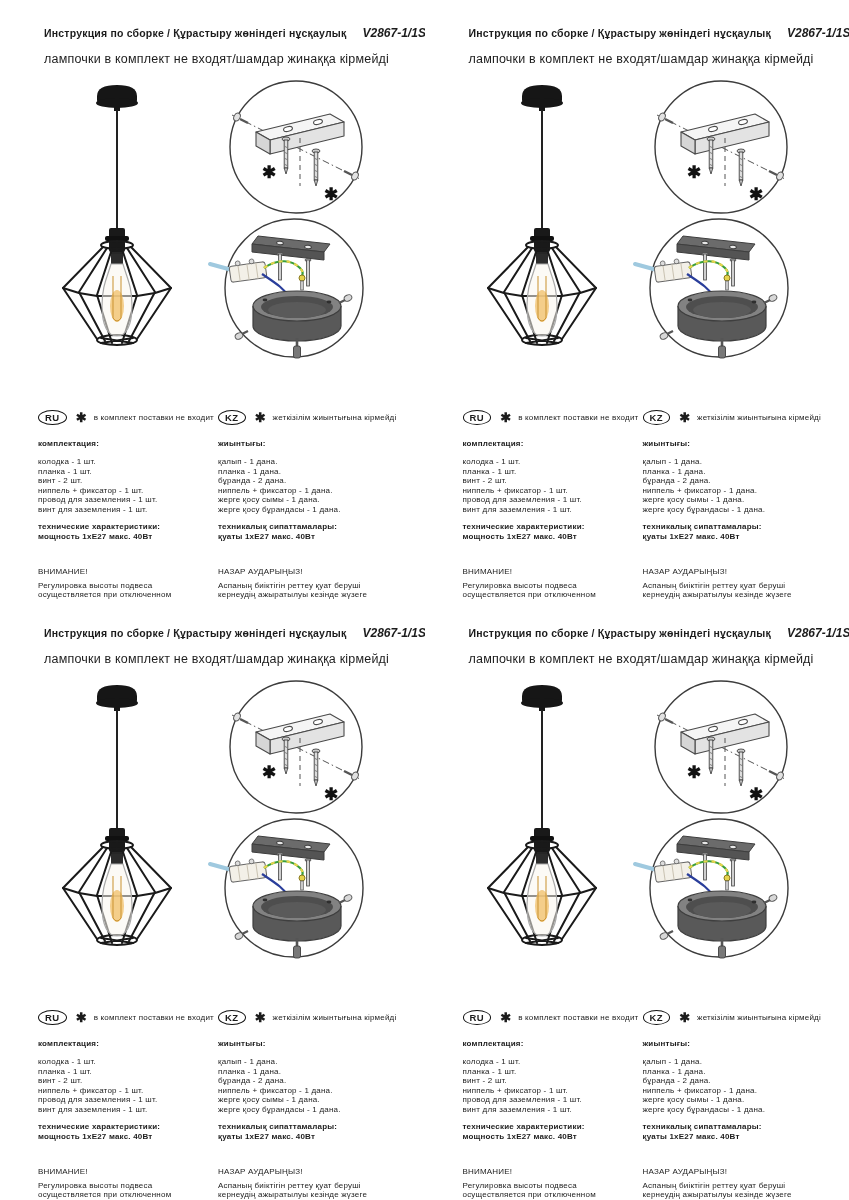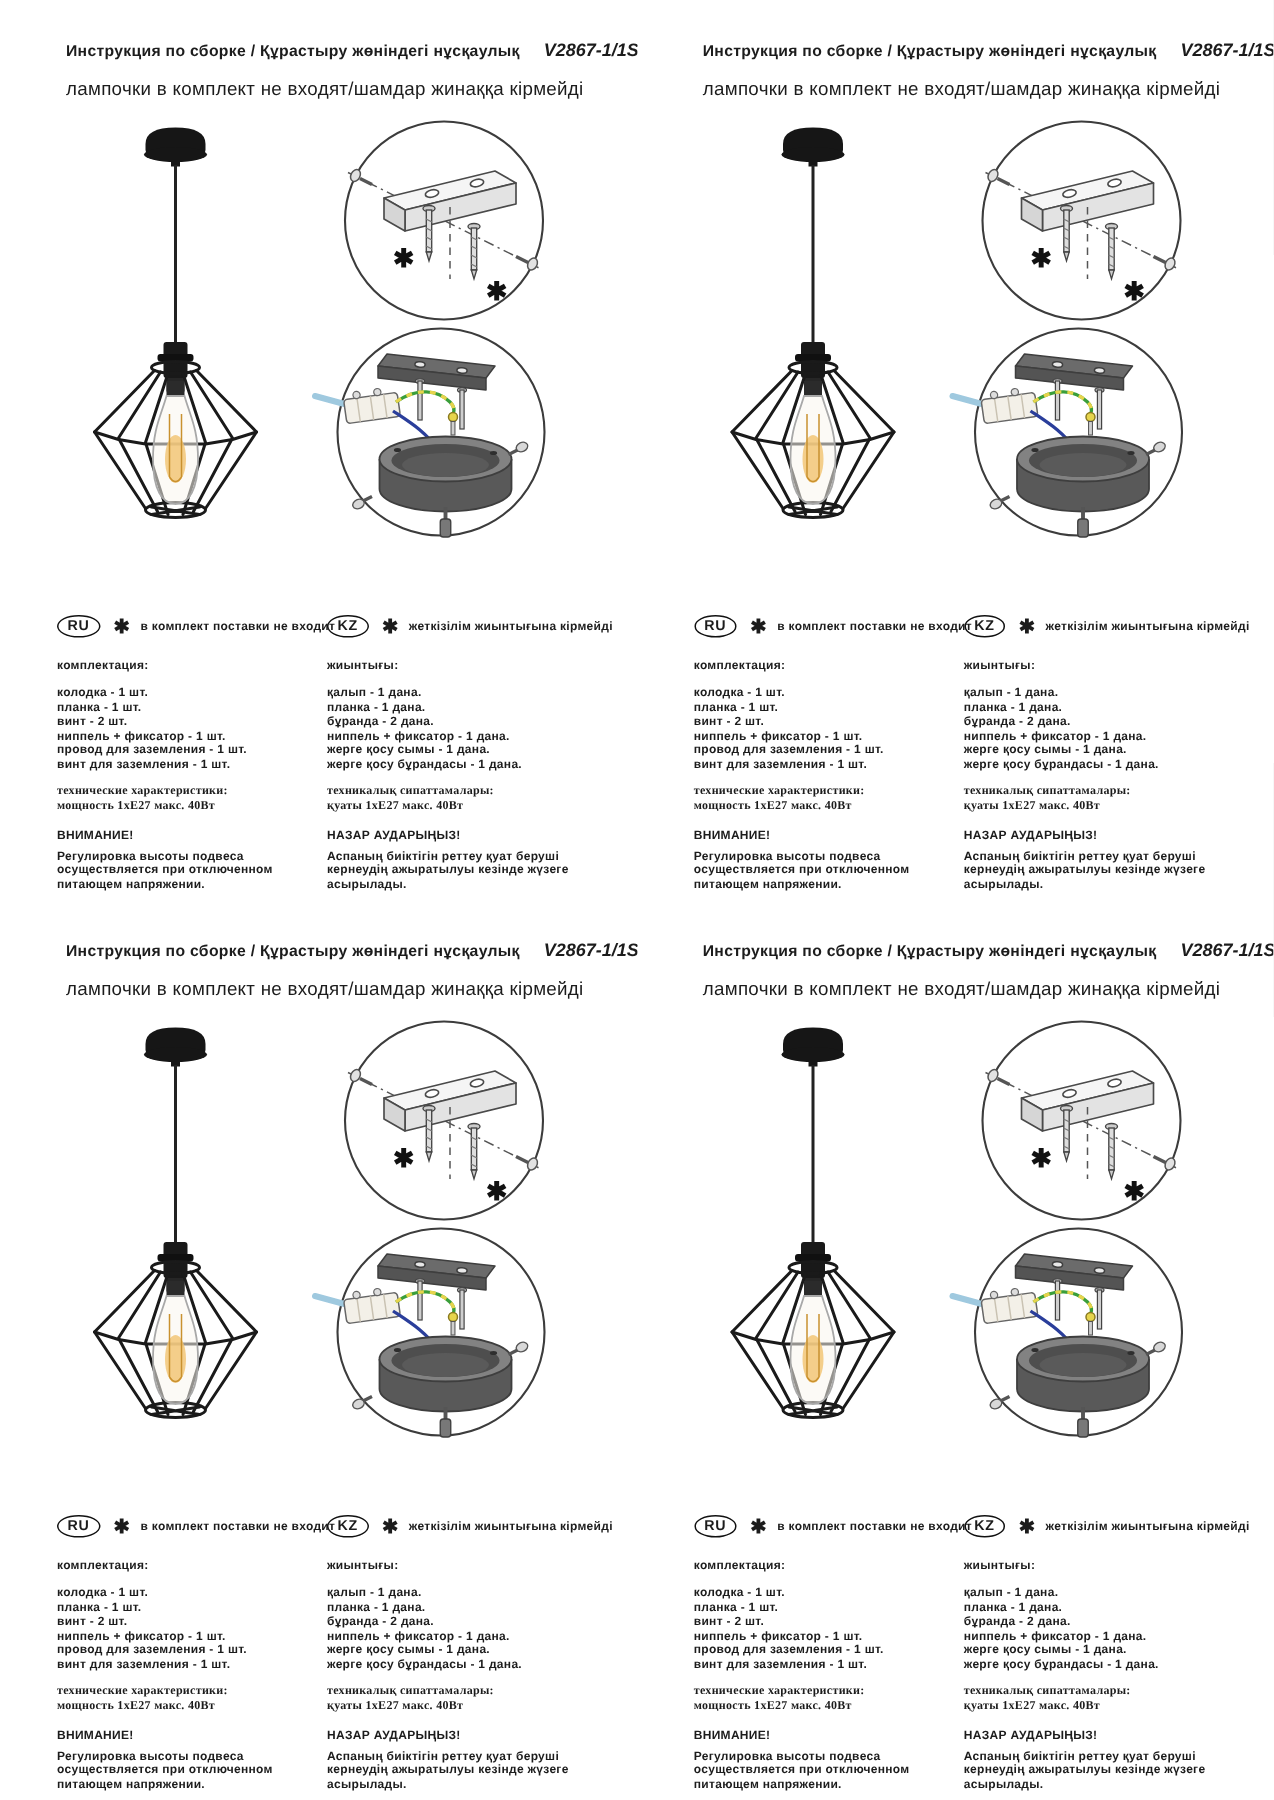--- a/index.html
+++ b/index.html
@@ -16,26 +16,26 @@
   .subtitle{font-size:12.5px;margin-top:12px;letter-spacing:.2px;white-space:nowrap;}
   .lamp-fig{position:absolute;left:55px;top:82px;}
   .circ1-fig{position:absolute;left:208px;top:76px;}
   .circ2-fig{position:absolute;left:202px;top:214px;}
   .cols{position:absolute;left:38px;top:408px;display:grid;grid-template-columns:180px 188px;}
   .col{padding-right:6px;}
   .badge-row{display:flex;align-items:center;height:18px;margin-bottom:13px;}
   .badge{border:1.6px solid #111;border-radius:50%;font-size:9.5px;font-weight:700;
          padding:1px 6px;letter-spacing:.5px;line-height:11px;}
   .ast{font-size:13px;font-weight:700;margin:0 7px 0 9px;}
-  .note{font-size:8px;font-weight:700;letter-spacing:.2px;white-space:nowrap;}
+  .note{font-size:8px;font-weight:400;letter-spacing:.2px;white-space:nowrap;}
   .sec-heading{font-size:8px;font-weight:700;margin-bottom:9px;letter-spacing:.2px;}
-  .parts{font-size:8px;font-weight:700;line-height:9.5px;letter-spacing:.2px;}
+  .parts{font-size:8px;font-weight:400;line-height:9.5px;letter-spacing:.2px;}
   .parts div{white-space:nowrap;}
-  .tech{margin-top:8px;font-size:8px;font-weight:700;line-height:9.5px;letter-spacing:.2px;font-family:Liberation Serif, serif;}
-  .warn{margin-top:11px;font-size:8px;font-weight:700;line-height:9.5px;letter-spacing:.2px;}
+  .tech{margin-top:8px;font-size:8px;font-weight:700;line-height:9.5px;letter-spacing:.2px;}
+  .warn{margin-top:26px;font-size:8px;font-weight:400;line-height:9.5px;letter-spacing:.2px;}
   .warn-title{margin-bottom:4px;}
   svg text.mark{font-family:"Liberation Sans",sans-serif;font-weight:700;}
 </style>
 </head>
 <body>
 
 <div class="page" id="page">
   <div class="quadrant">
 
     <div class="q-header">

